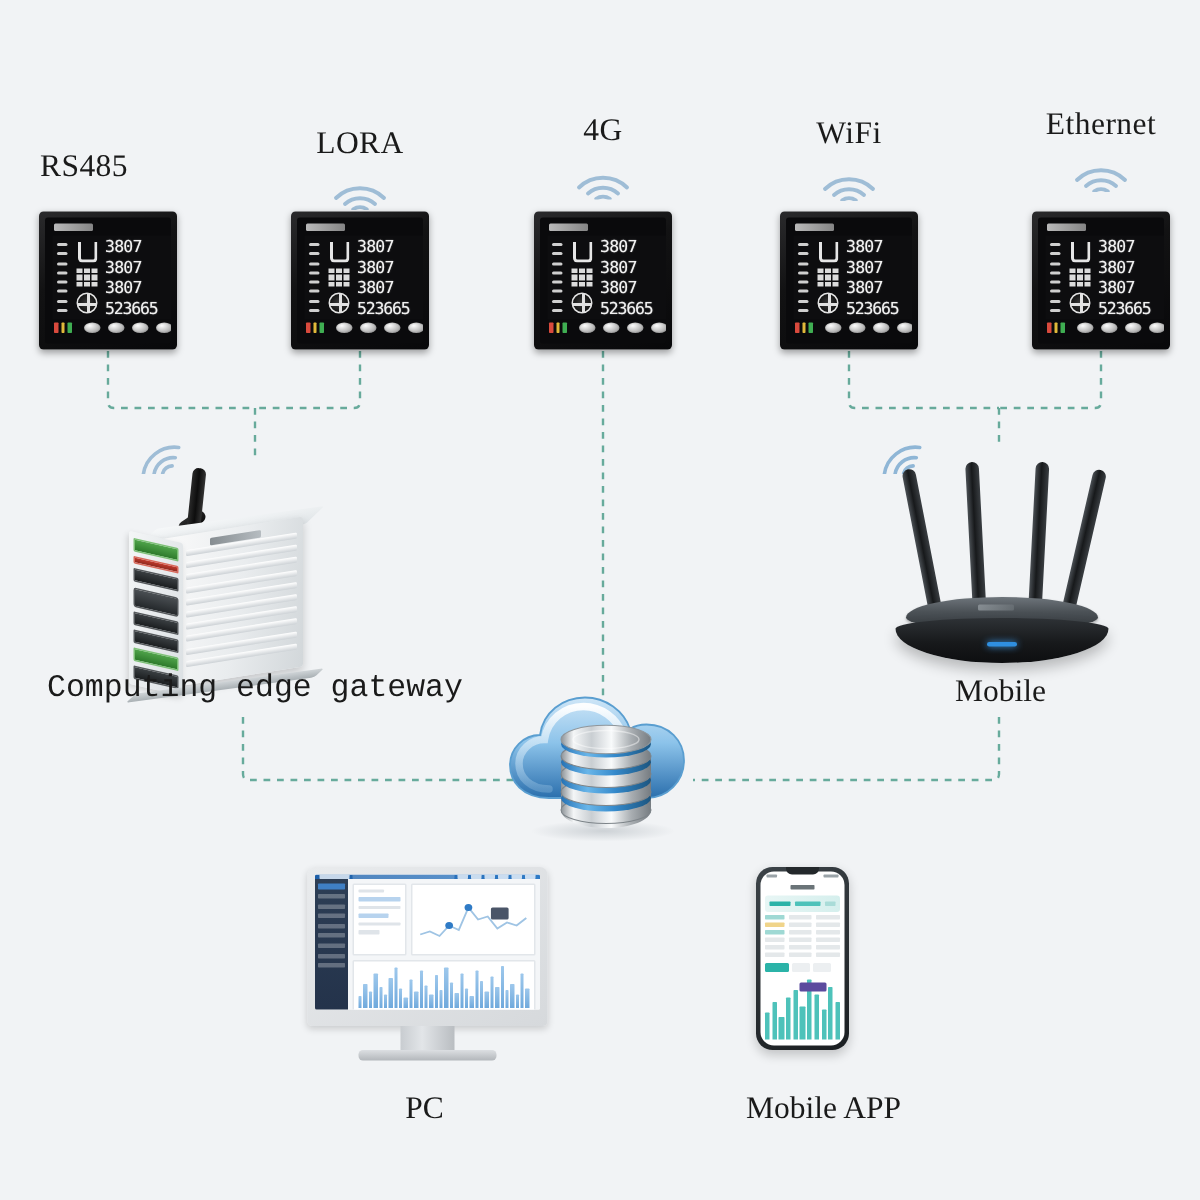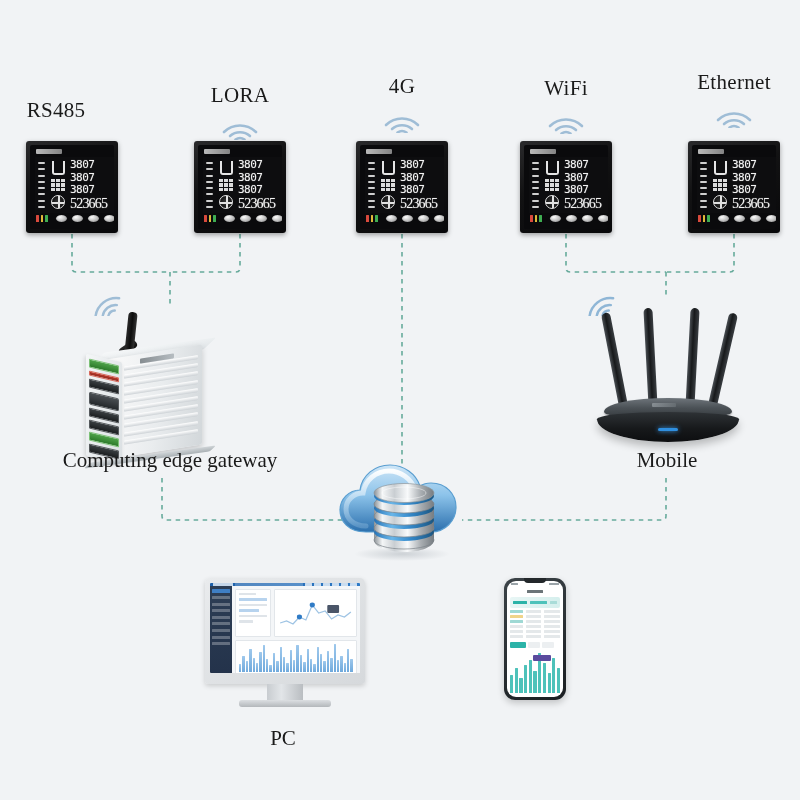--- a/index.html
+++ b/index.html
@@ -108,21 +108,21 @@
   }
   .lcd-nums span {
     font-family: "DejaVu Sans Mono", monospace;
     font-size: 11px;
     color: #f2f2f2;
     letter-spacing: -.5px;
     line-height: 1;
     text-shadow: 0 0 1px rgba(255,255,255,.5);
   }
   .lcd-nums span.small {
-    font-size: 14px; letter-spacing: -.8px; font-family: Liberation Serif, serif;
+    font-size: 11px; letter-spacing: -.8px;
   }
   .meter-ctrl {
     position: absolute; left: 6px; bottom: 5px;
     width: 76px; height: 11px;
     display: flex; align-items: center; gap: 5px;
   }
   .leds { display: flex; gap: 2px; }
   .leds i { width: 2.5px; height: 7px; border-radius: .5px; display: block; }
   .btns { display: flex; gap: 5px; margin-left: 3px; }
   .btns i {
@@ -715,21 +715,21 @@
       <div class="port"></div>
       <div class="port db9"></div>
       <div class="port"></div>
       <div class="port"></div>
       <div class="port green"></div>
       <div class="port"></div>
     </div>
     <div class="gw-base"></div>
   </div>
 
-  <div class="lbl lbl-mid" style="left:170px; top:448px;">Computing edge gateway</div>
+  <div class="lbl lbl-mid" style="left:170px; top:448px;font-family:Liberation Mono, monospace;">Computing edge gateway</div>
 
   <svg class="wifi" style="left:578px; top:288px;" width="38" height="28" viewBox="0 0 38 28">
     <g fill="none" stroke="#8fb6d6" stroke-width="2.4" stroke-linecap="round" transform="rotate(-38 19 14)">
       <path d="M4 21 A21 21 0 0 1 34 21"></path>
       <path d="M10 25 A13 13 0 0 1 28 25"></path>
       <path d="M15 28 A7 7 0 0 1 23 28"></path>
     </g>
   </svg>
 
   <div class="router" style="left:590px; top:300px; width:156px; height:150px;">
@@ -961,14 +961,15 @@
             <i style="height:70%"></i>
             <i style="height:48%"></i>
           <i style="height:82%"></i>
             <i style="height:60%"></i>
         </div>
         <div class="ph-tip"></div>
       </div>
     </div>
   </div>
 
+  <div class="lbl lbl-bot" style="left:549px; top:726px;">Mobile APP</div>
 
 </div>
 
 </body></html>

